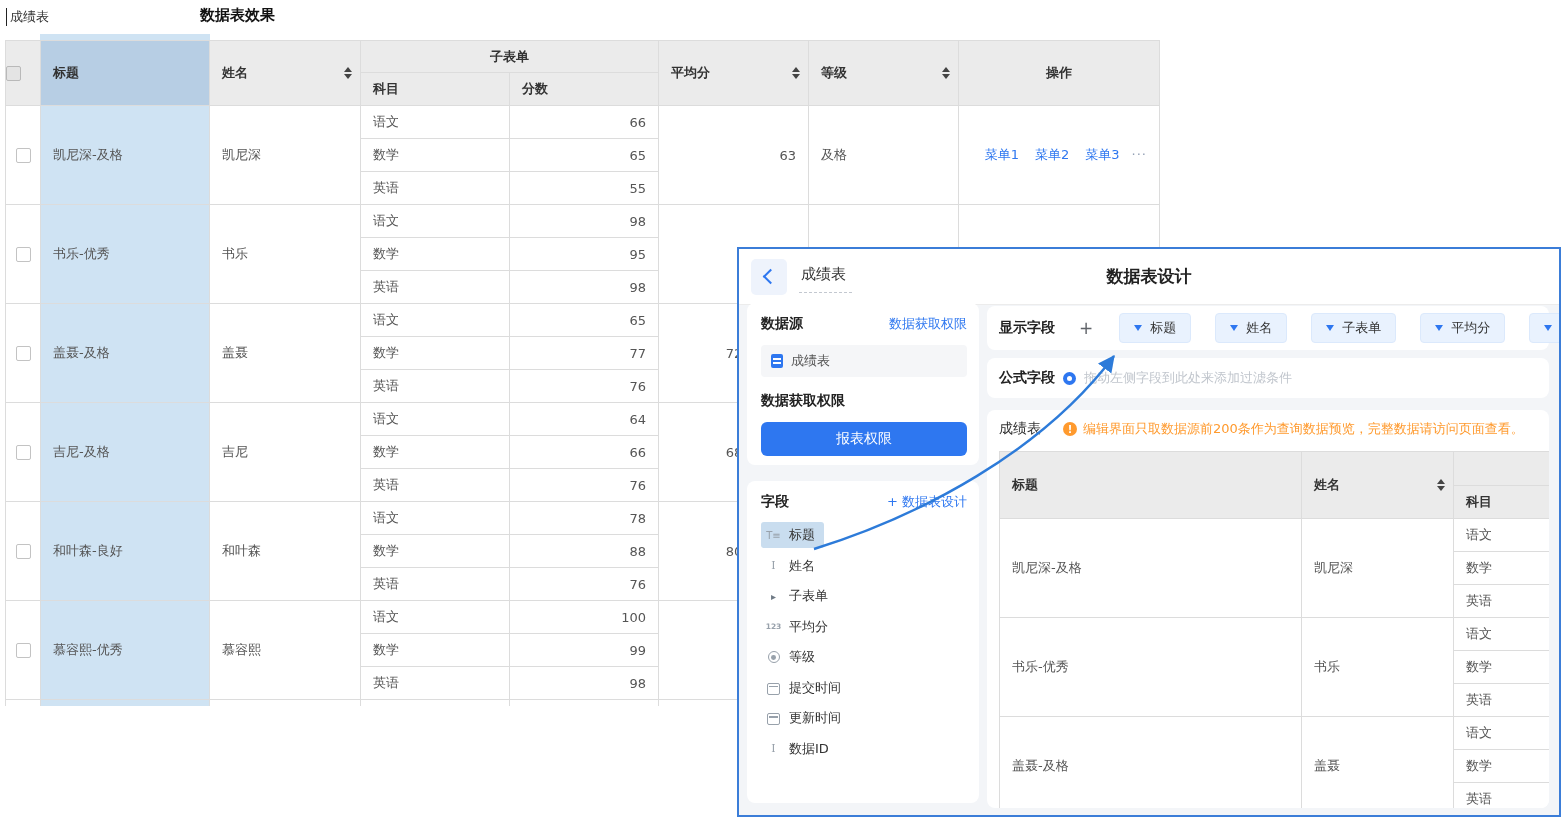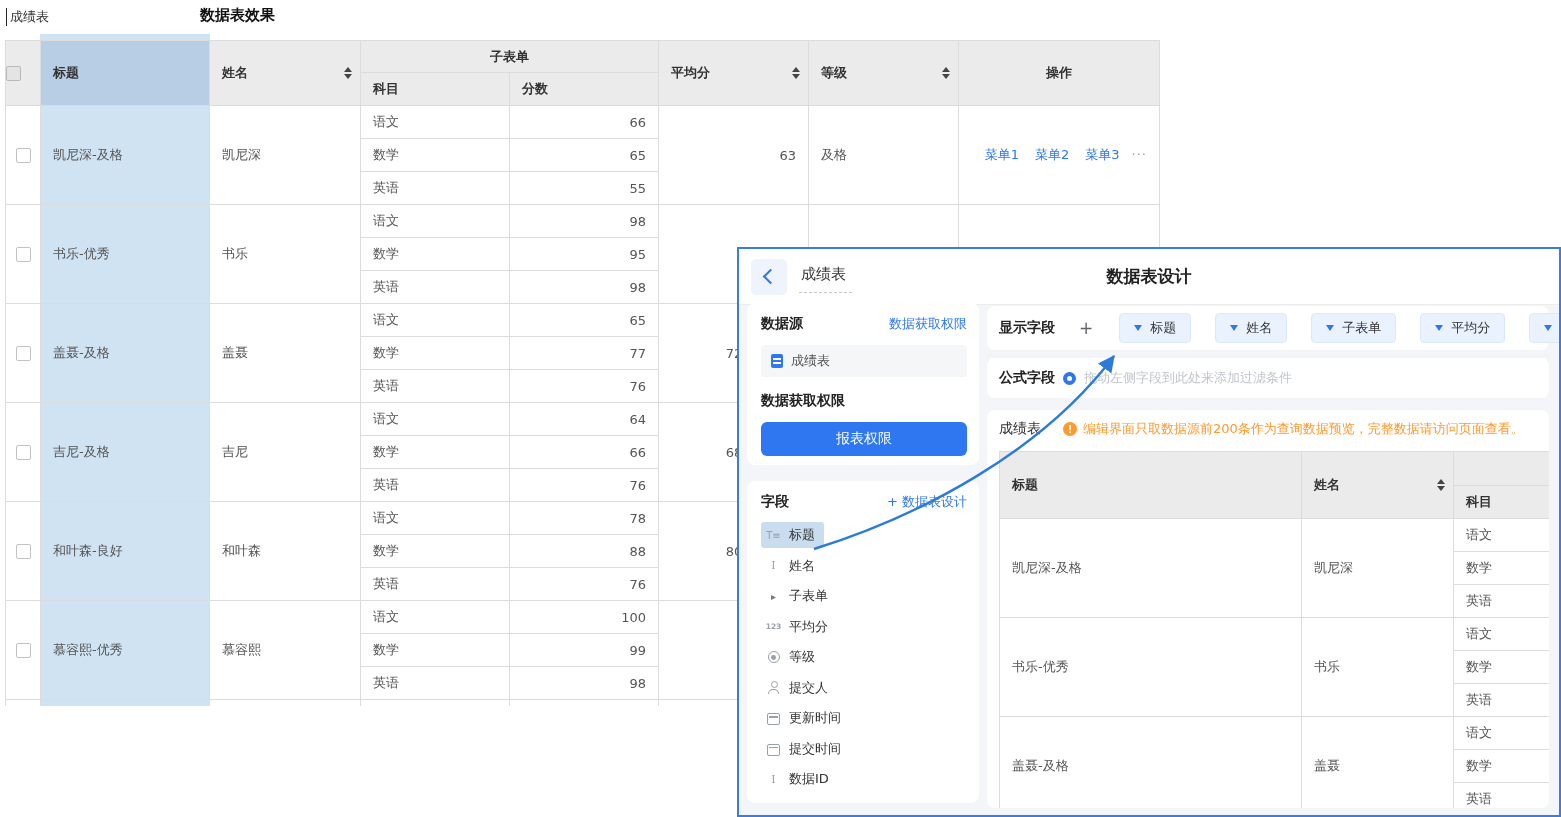--- a/index.html
+++ b/index.html
@@ -339,39 +339,31 @@
             <span class="fi-chip">
               <span class="ic">
                 <span class="i-radio"></span>
               </span>
               <span class="fi-label">等级</span>
             </span>
           </div>
         <div class="field-item">
             <span class="fi-chip">
               <span class="ic">
-                <span class="i-person"></span>
+                <span class="i-cal"></span>
               </span>
-              <span class="fi-label">提交人</span>
+              <span class="fi-label">提交时间</span>
             </span>
           </div>
         <div class="field-item">
             <span class="fi-chip">
               <span class="ic">
                 <span class="i-cal"></span>
               </span>
               <span class="fi-label">更新时间</span>
-            </span>
-          </div>
-        <div class="field-item">
-            <span class="fi-chip">
-              <span class="ic">
-                <span class="i-cal"></span>
-              </span>
-              <span class="fi-label">提交时间</span>
             </span>
           </div>
         <div class="field-item">
             <span class="fi-chip">
               <span class="ic ic-serif">I</span>
               <span class="fi-label">数据ID</span>
             </span>
           </div>
       </div>
     </div>

